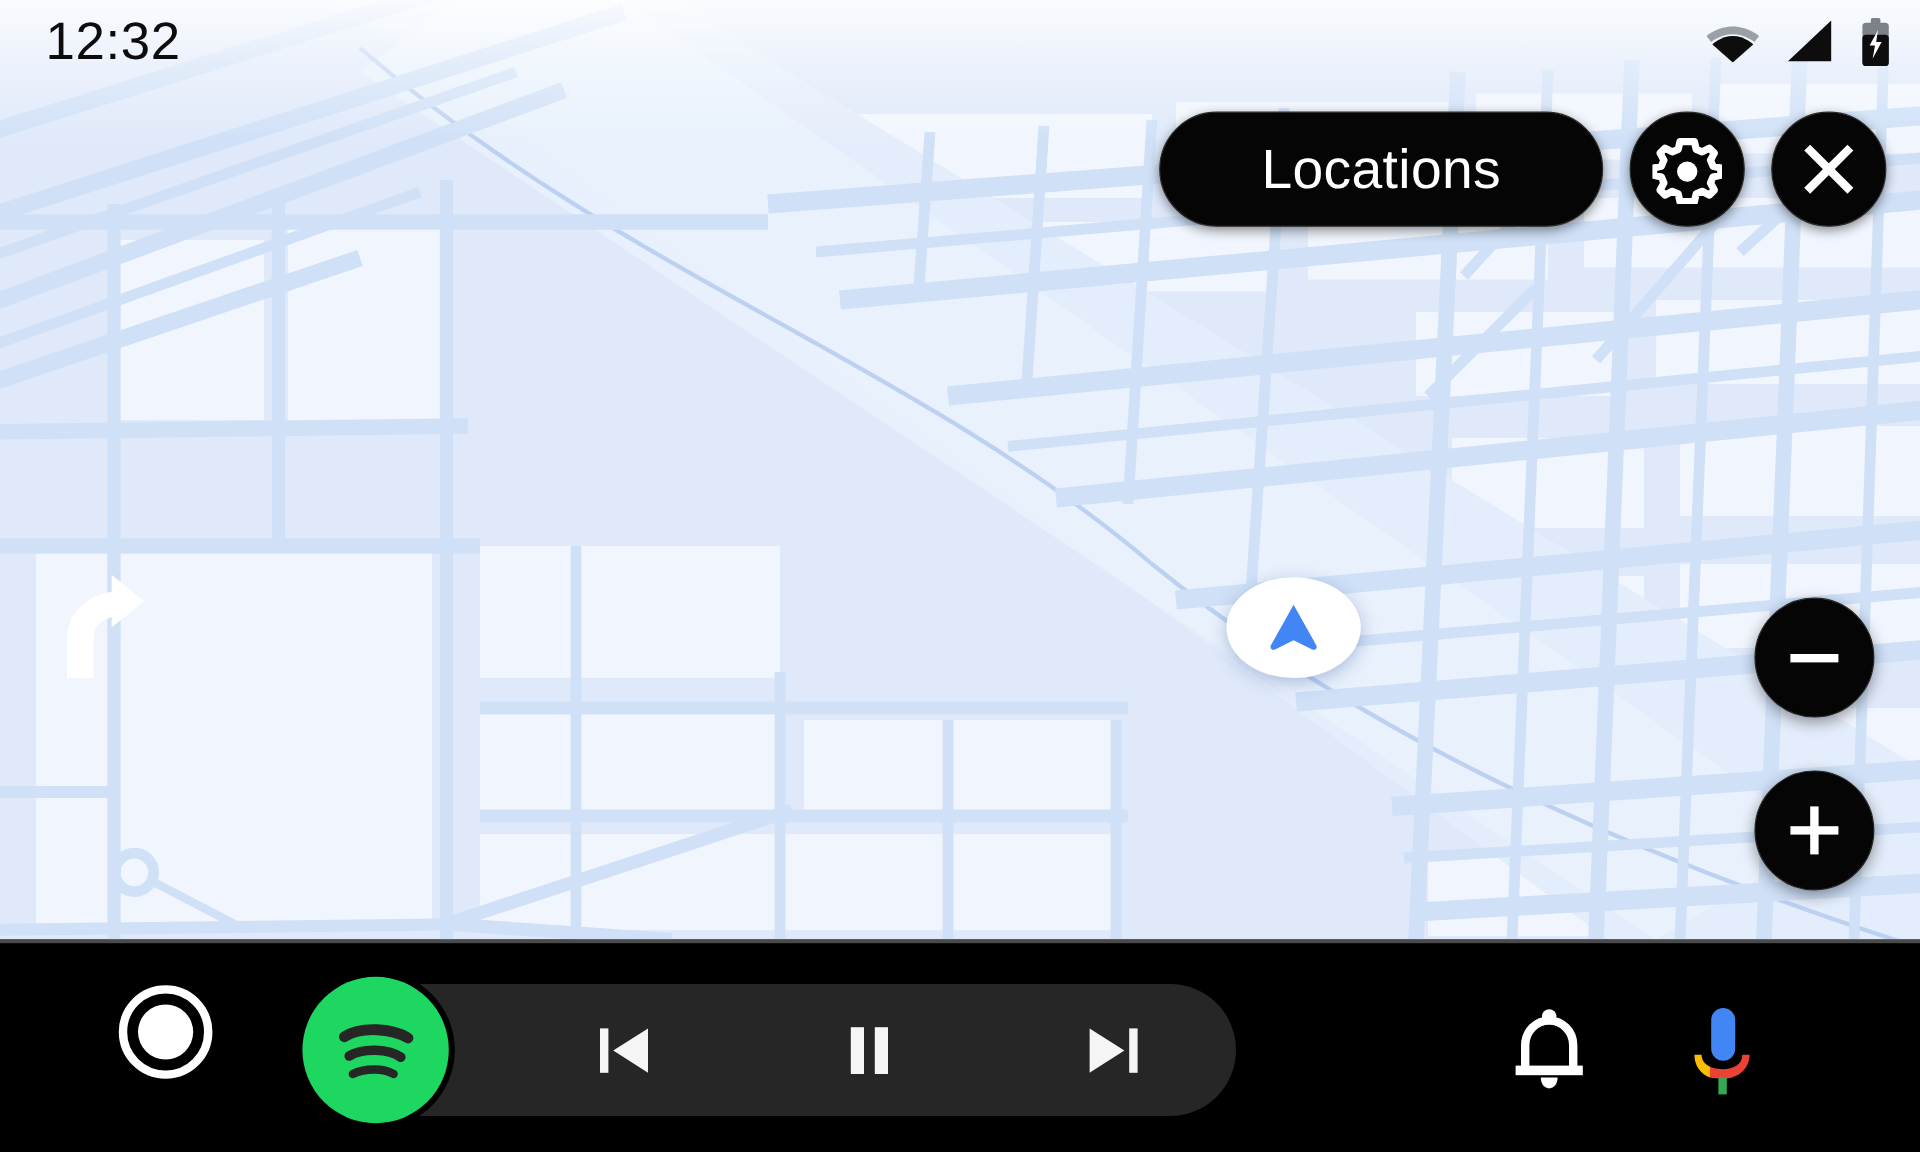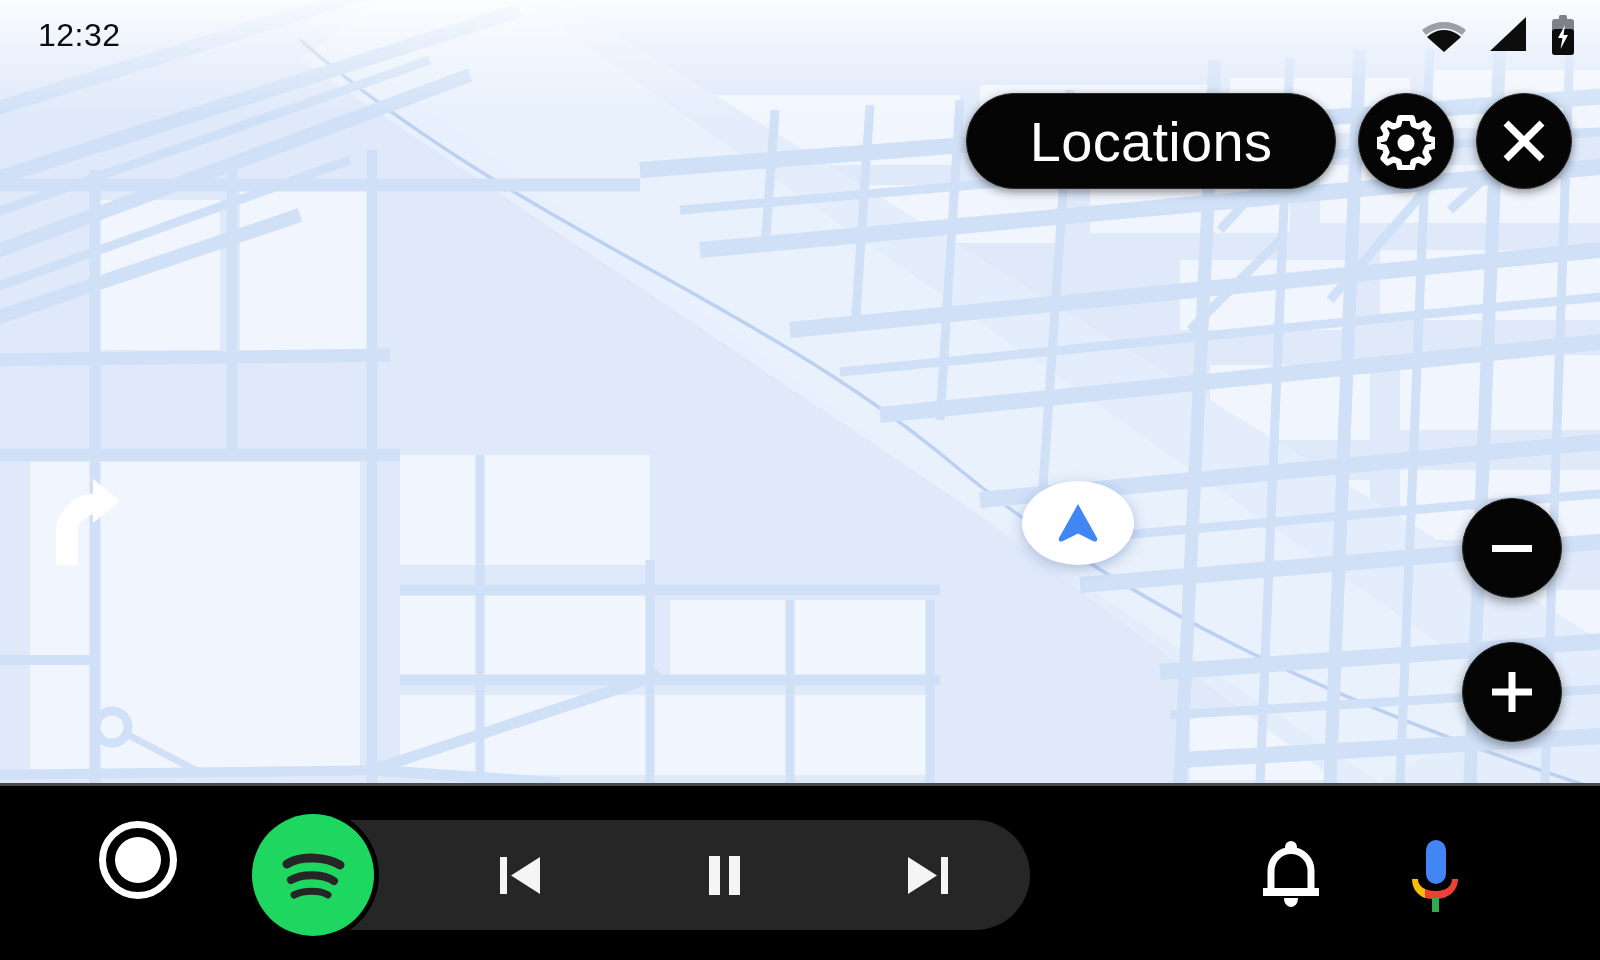--- a/index.html
+++ b/index.html
@@ -25,36 +25,36 @@
     pointer-events:none;
   }
 
   
   #status-bar{
     position:absolute; left:0; top:0; width:1600px; height:70px;
     display:flex; align-items:center; justify-content:space-between;
     padding:0 24px 0 38px;
   }
   #clock{
-    font-size:32px; color:#0c0c0c; letter-spacing:0.5px; line-height:1;
+    font-size:44px; color:#0c0c0c; letter-spacing:0.5px; line-height:1;
     font-weight:400;
   }
   #status-icons{ display:flex; align-items:center; gap:22px; }
   .sicon{ display:block; }
 
   
   #top-controls{
     position:absolute; right:28px; top:93px;
     display:flex; align-items:center; gap:22px;
   }
   .pill-btn{
     height:96px; min-width:370px; border-radius:48px;
     background:#050505; color:#fff;
     display:flex; align-items:center; justify-content:center;
-    font-size:56px; letter-spacing:0.3px;
+    font-size:46px; letter-spacing:0.3px;
     box-shadow:0 3px 10px rgba(0,0,0,0.45);
     border:1px solid #2a2a2a;
     cursor:pointer; user-select:none;
   }
   .round-btn{
     width:96px; height:96px; border-radius:50%;
     background:#050505;
     display:flex; align-items:center; justify-content:center;
     box-shadow:0 3px 10px rgba(0,0,0,0.45);
     border:1px solid #2a2a2a;

